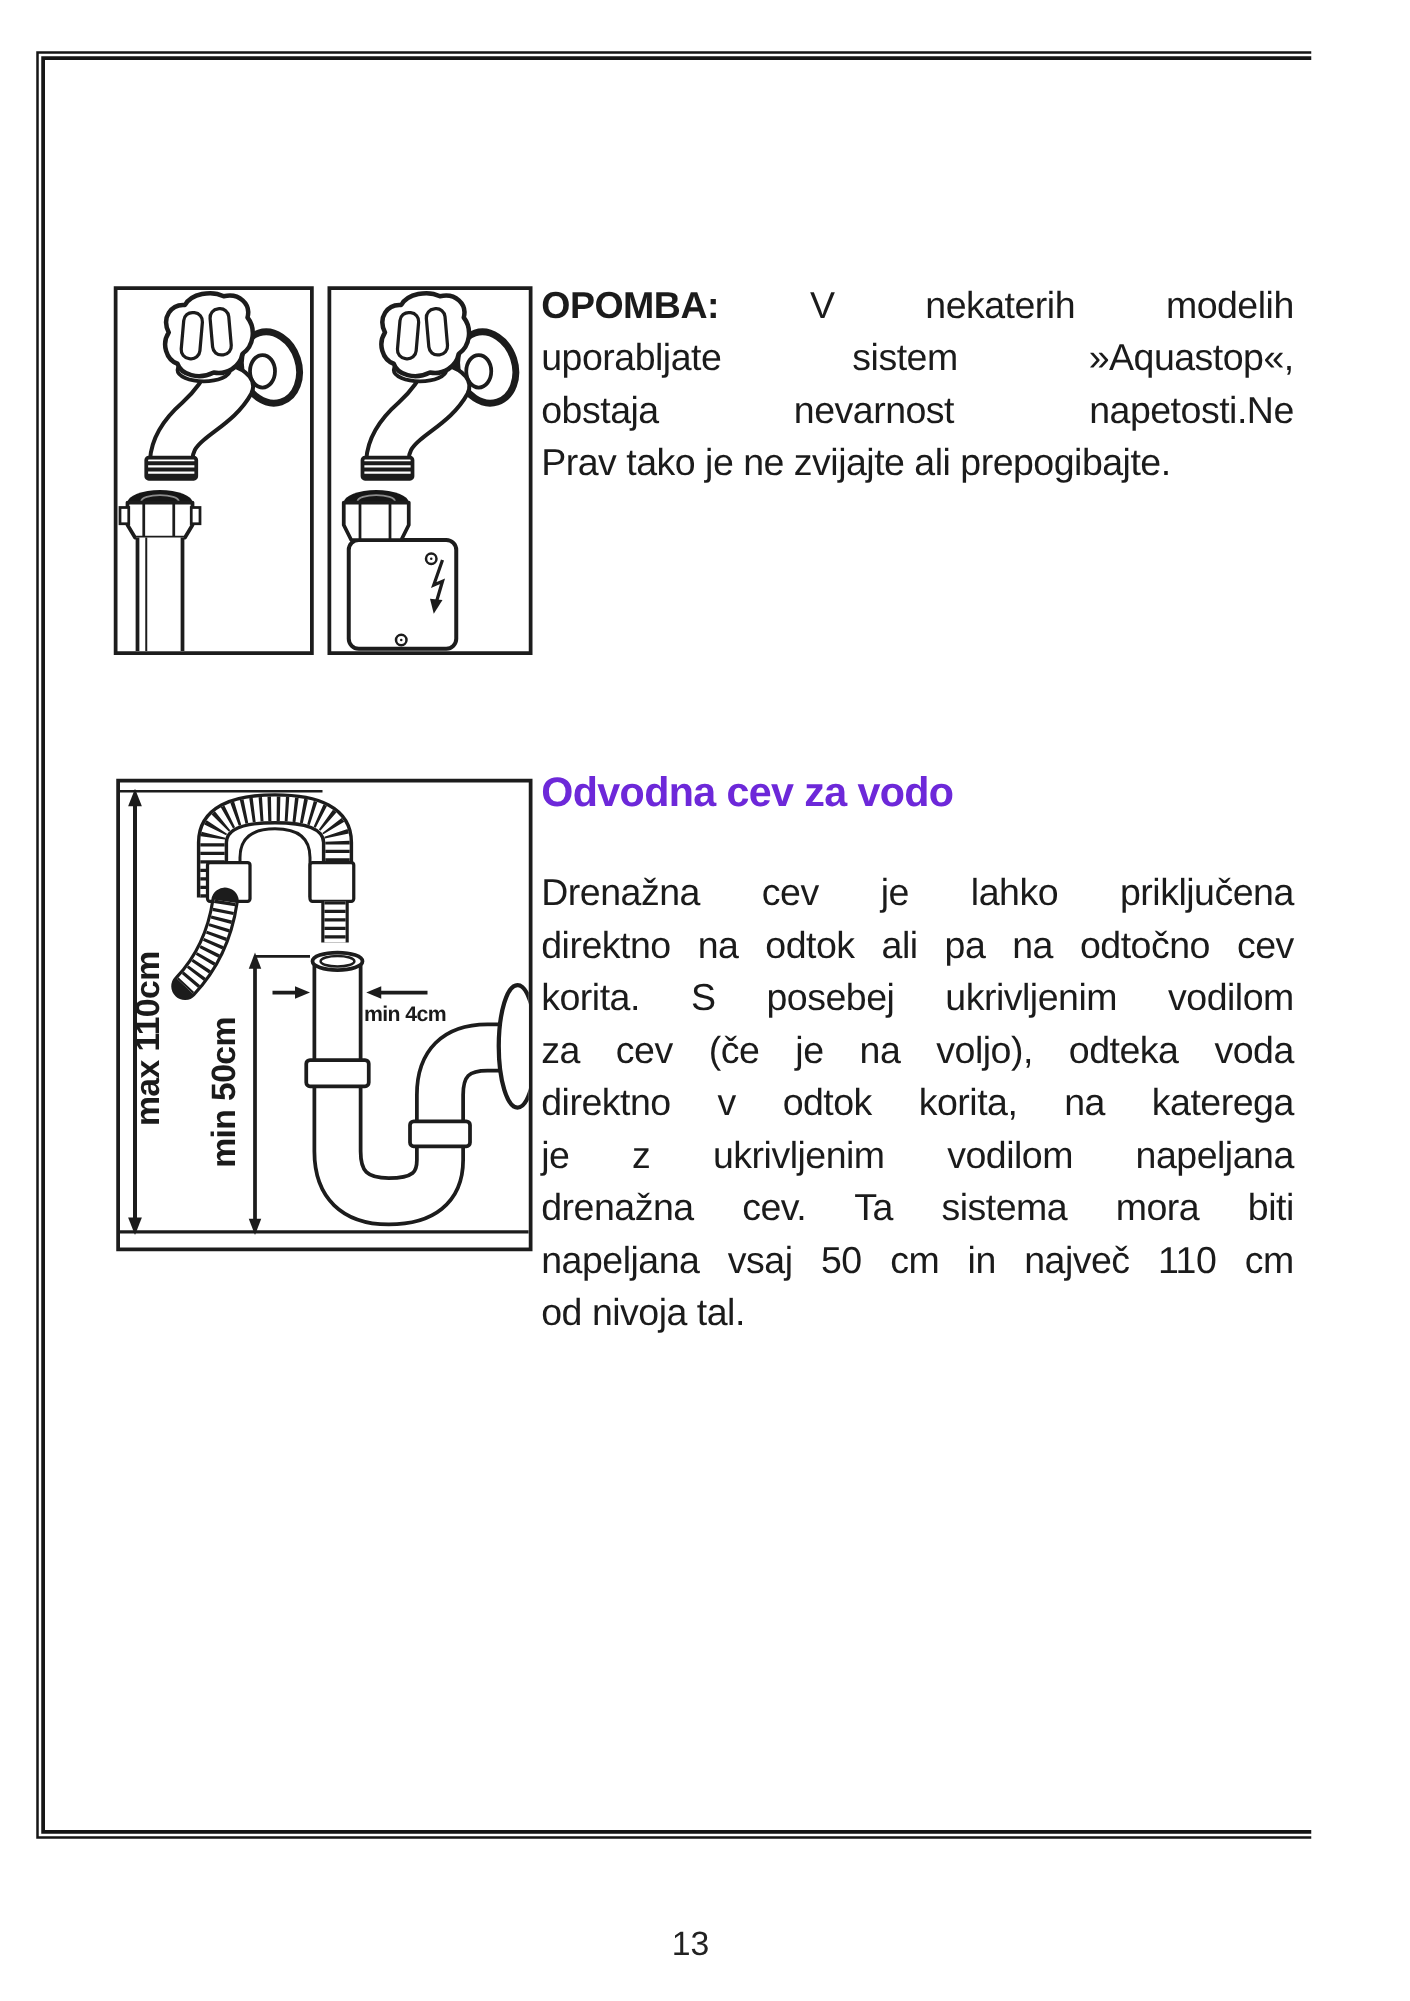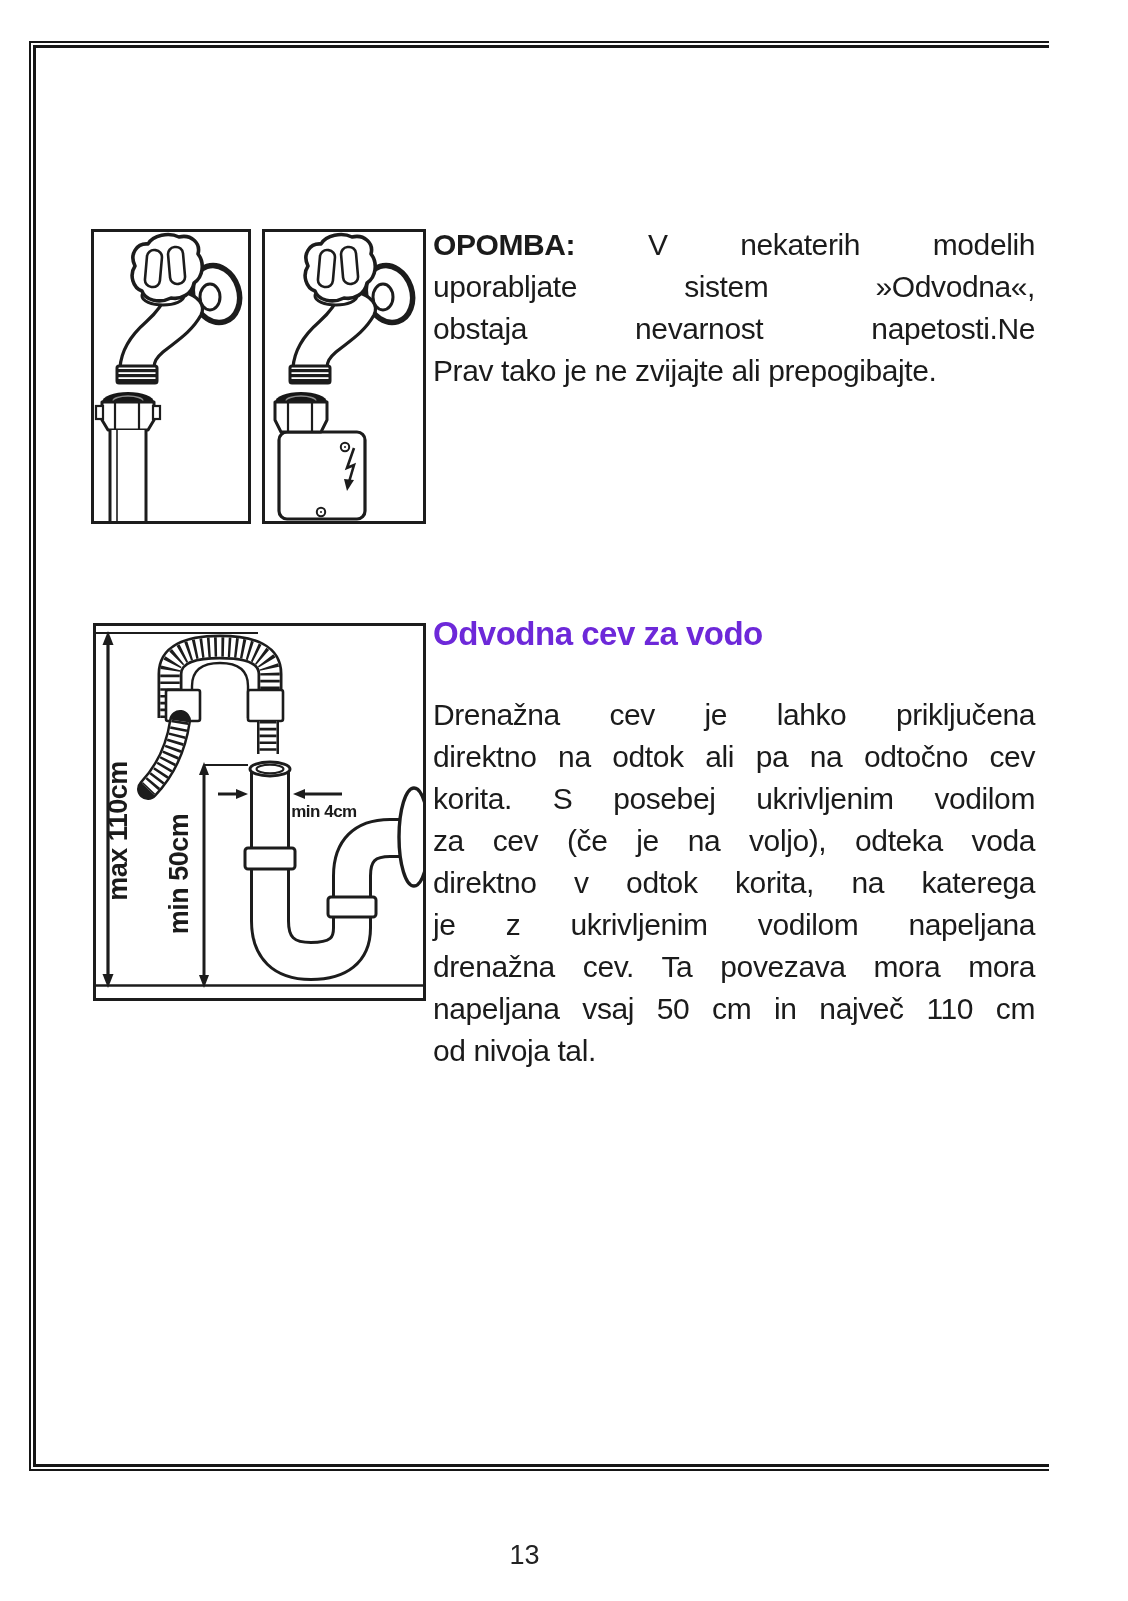--- a/index.html
+++ b/index.html
@@ -11,21 +11,21 @@
   .tap-1{left:55px;top:181px;width:160px;height:295px;}
   .tap-2{left:226px;top:181px;width:164px;height:295px;}
   .drain-box{left:57px;top:575px;width:333px;height:378px;border:3px solid #1c1c1c;box-sizing:border-box;}
   .textcol{position:absolute;left:397px;width:602px;}
   .note-block{top:176px;}
   .para2{top:626px;margin-top:20px;}
   .jline{font-size:30px;line-height:42px;letter-spacing:-0.4px;text-align:justify;text-align-last:justify;white-space:normal;color:#1b1b1b;}
   .jline.end{text-align-last:left;}
   .jline b{font-weight:bold;}
   .h2{position:absolute;left:397px;top:566px;font-size:33px;line-height:40px;font-weight:bold;letter-spacing:-0.5px;color:#6d28d9;}
-  .page-number{position:absolute;left:0;top:1540px;width:100%;text-align:center;font-size:27px;color:#222;}
+  .page-number{position:absolute;left:0;top:1540px;width:100%;text-align:center;font-size:27px;color:#222;padding-left:28px;}
   svg{display:block;}
   svg text{font-family:"Liberation Sans",sans-serif;font-weight:bold;fill:#1b1b1b;letter-spacing:-0.5px;}
 </style>
 </head>
 <body>
 
 <div class="page">
   <div class="frame">
 
     <div class="fig tap-panel tap-1">
@@ -104,21 +104,21 @@
           <ellipse cx="36" cy="169" rx="15" ry="5" fill="none" stroke="#fff" stroke-width="1.4" opacity="0.5"></ellipse>
           <path d="M 10 170 L 62 170 L 62 188 L 56 200 L 16 200 L 10 188 Z" fill="#fff" stroke="#1c1c1c" stroke-width="3" stroke-linejoin="round"></path>
           <line x1="23" y1="170" x2="23" y2="200" stroke="#1c1c1c" stroke-width="2.2"></line>
           <line x1="47" y1="170" x2="47" y2="200" stroke="#1c1c1c" stroke-width="2.2"></line>
         </g>
       </svg>
     </div>
 
     <div class="textcol note-block">
       <div class="jline"><b>OPOMBA:</b> <span>V nekaterih modelih</span></div>
-      <div class="jline">uporabljate sistem »Odvodna«,</div>
+      <div class="jline">uporabljate sistem »Aquastop«,</div>
       <div class="jline">obstaja nevarnost napetosti.Ne</div>
       <div class="jline end">Prav tako je ne zvijajte ali prepogibajte.</div>
     </div>
 
     <div class="fig drain-box">
       <svg width="327" height="372" viewBox="0 0 327 372">
         <line x1="0" y1="7" x2="162" y2="7" stroke="#1c1c1c" stroke-width="2"></line>
         <line x1="0" y1="359.5" x2="327" y2="359.5" stroke="#1c1c1c" stroke-width="2.5"></line>
 
         <g>
@@ -172,21 +172,21 @@
     </div>
 
     <div class="h2">Odvodna cev za vodo</div>
     <div class="textcol para2">
       <div class="jline">Drenažna cev je lahko priključena</div>
       <div class="jline">direktno na odtok ali pa na odtočno cev</div>
       <div class="jline">korita. S posebej ukrivljenim vodilom</div>
       <div class="jline">za cev (če je na voljo), odteka voda</div>
       <div class="jline">direktno v odtok korita, na katerega</div>
       <div class="jline">je z ukrivljenim vodilom napeljana</div>
-      <div class="jline">drenažna cev. Ta povezava mora mora</div>
+      <div class="jline">drenažna cev. Ta sistema mora biti</div>
       <div class="jline">napeljana vsaj 50 cm in največ 110 cm</div>
       <div class="jline end">od nivoja tal.</div>
     </div>
 
   </div>
 
   <div class="page-number">13</div>
 </div>
 
 </body></html>

